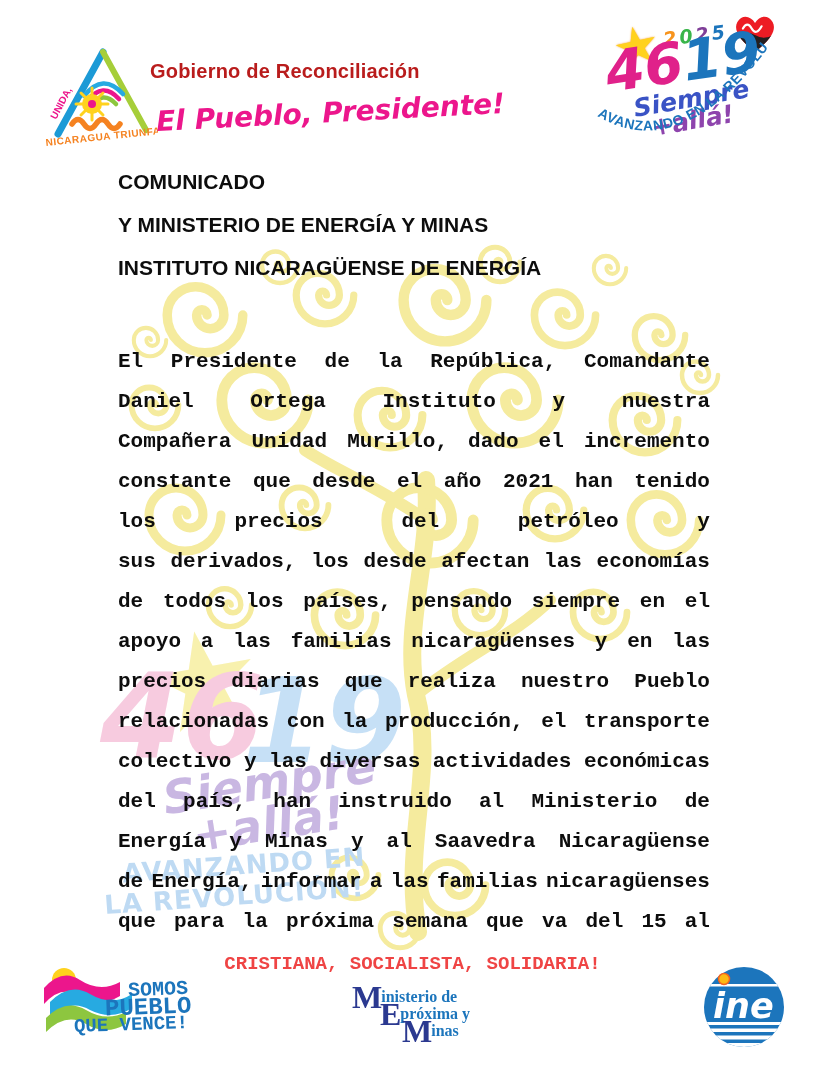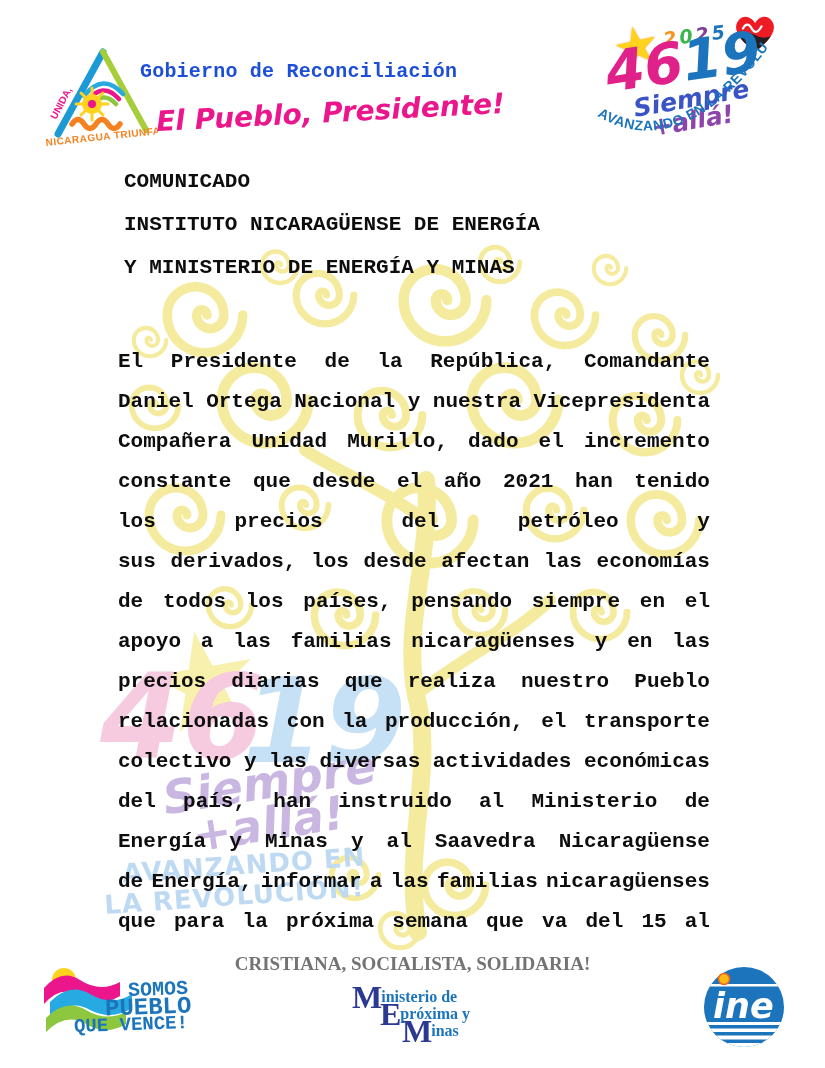--- a/index.html
+++ b/index.html
@@ -15,55 +15,55 @@
   #tree-wm { position:absolute; left:0; top:0; z-index:0; pointer-events:none; }
   .wm4619 { position:absolute; z-index:0; pointer-events:none; font-style:italic; font-weight:900; }
   .wm-star { color:#f8f1ae; font-size:118px; line-height:1; font-style:normal; }
   .wm-46 { color:#f7cbdf; font-size:118px; font-family:"DejaVu Sans", sans-serif; }
   .wm-19 { color:#c6e0f6; font-size:118px; font-family:"DejaVu Sans", sans-serif; }
   .wm-script { color:#c9b7e2; font-size:46px; font-family:"DejaVu Sans", sans-serif; }
   .wm-arc { color:#bedaf3; font-size:26px; font-style:normal; font-weight:800; letter-spacing:1px;
             font-family:"DejaVu Sans", sans-serif; }
 
   
-  .gov-text { left:140px; top:60px; color:#1d4ed8; font-weight:bold; font-size:20px;
-              line-height:23px; font-family:Liberation Mono, monospace; letter-spacing:0.2px; }
+  .gov-text { left:150px; top:60px; color:#b91c1c; font-weight:bold; font-size:20px;
+              line-height:23px; font-family:Liberation Sans, sans-serif; letter-spacing:0.2px; }
   .slogan-script { left:156px; top:96px; color:#ec168c; font-weight:bold; font-style:italic;
                    font-size:28px; transform:rotate(-3deg); font-family:"DejaVu Sans", sans-serif; }
 
   
   .logo2025 { left:575px; top:8px; width:245px; height:165px; }
   .l2025 { position:absolute; left:88px; top:16px; font-weight:900; font-style:italic;
            font-size:19px; letter-spacing:3px; transform:rotate(-7deg); font-family:"DejaVu Sans", sans-serif; }
   .d-orange{color:#f7941d}.d-green{color:#39b54a}.d-purple{color:#7f3f98}.d-blue{color:#1c75bc}
   .star-big { position:absolute; left:38px; top:12px; color:#ffd21e; font-size:52px; line-height:1;
               transform:rotate(-12deg); text-shadow:0 0 2px #f7941d; }
   .n4619 { position:absolute; left:30px; top:26px; font-weight:900; font-style:italic;
            font-size:56px; line-height:1; transform:rotate(-8deg); font-family:"DejaVu Sans", sans-serif; }
   .n46 { color:#e0218a; } .n19 { color:#1c75bc; }
   .script-small { position:absolute; font-weight:bold; font-style:italic;
                   font-family:"DejaVu Sans", sans-serif; transform:rotate(-10deg); }
   .s1 { left:58px; top:76px; font-size:25px; color:#3a53c5; }
   .s2 { left:76px; top:98px; font-size:25px; color:#8e44ad; }
 
   
-  .doc-title { left:124px; top:170px; width:600px; z-index:2;
-               font-family:Liberation Mono, monospace; font-weight:bold; font-size:21px;
+  .doc-title { left:118px; top:170px; width:600px; z-index:2;
+               font-family:Liberation Sans, sans-serif; font-weight:bold; font-size:21px;
                color:#0d0d0d; }
   .title-line { height:43px; white-space:pre; }
   .doc-body { left:118px; top:333px; width:592px; z-index:2;
               font-family:"Liberation Mono", monospace; font-weight:bold; font-size:21px;
               color:#0d0d0d; }
   .body-line { display:flex; justify-content:space-between; height:40px; align-items:flex-end; }
   .body-line span { white-space:pre; }
 
   
   .cristiana { top:953px; left:50%; transform:translateX(-50%); z-index:2;
-               font-family:Liberation Serif, serif; font-weight:bold; font-size:19px;
-               color:#737373; white-space:pre; }
+               font-family:Liberation Mono, monospace; font-weight:bold; font-size:19px;
+               color:#ef4444; white-space:pre; }
   .somos-text { z-index:2; color:#1c75bc; font-family:"Liberation Mono", monospace;
                 font-weight:bold; transform:rotate(-2deg); white-space:pre; }
   .mem { left:352px; top:979px; z-index:2; font-family:"Liberation Serif", serif;
          font-weight:bold; color:#1c75bc; }
   .mem-row { height:17px; white-space:pre; }
   .mem-big { font-size:32px; color:#2b3990; vertical-align:-6px; letter-spacing:-1px; }
   .mem-small { font-size:16px; color:#1c75bc; text-shadow:0 0 1px #fff; }
 </style>
 </head>
 <body>
@@ -161,40 +161,39 @@
           <path id="arcpath" d="M 22 108 Q 108 158 196 36" fill="none"></path>
         </defs>
       <text font-family="Liberation Sans, sans-serif" font-size="14" font-weight="bold" fill="#1c75bc" letter-spacing="0.5">
         <textPath href="#arcpath" data-interactable="false">AVANZANDO EN LA REVOLUCIÓN!</textPath>
       </text>
     </svg>
   </div>
 
   <div class="abs doc-title" data-interactable="false">
       <div class="title-line" data-interactable="false">COMUNICADO</div>
+      <div class="title-line" data-interactable="false">Y MINISTERIO DE ENERGÍA Y MINAS</div>
       <div class="title-line" data-interactable="false">INSTITUTO NICARAGÜENSE DE ENERGÍA</div>
-      <div class="title-line" data-interactable="false">Y MINISTERIO DE ENERGÍA Y MINAS</div>
     </div>
 
   <div class="abs doc-body" data-interactable="false">
       <div class="body-line" data-interactable="false">
         <span>El</span>
         <span>Presidente</span>
         <span>de</span>
         <span>la</span>
         <span>República,</span>
         <span>Comandante</span>
       </div>
       <div class="body-line" data-interactable="false">
         <span>Daniel</span>
         <span>Ortega</span>
-        <span>Nacional</span>
+        <span>Instituto</span>
         <span>y</span>
         <span>nuestra</span>
-        <span>Vicepresidenta</span>
       </div>
       <div class="body-line" data-interactable="false">
         <span>Compañera</span>
         <span>Unidad</span>
         <span>Murillo,</span>
         <span>dado</span>
         <span>el</span>
         <span>incremento</span>
       </div>
       <div class="body-line" data-interactable="false">

